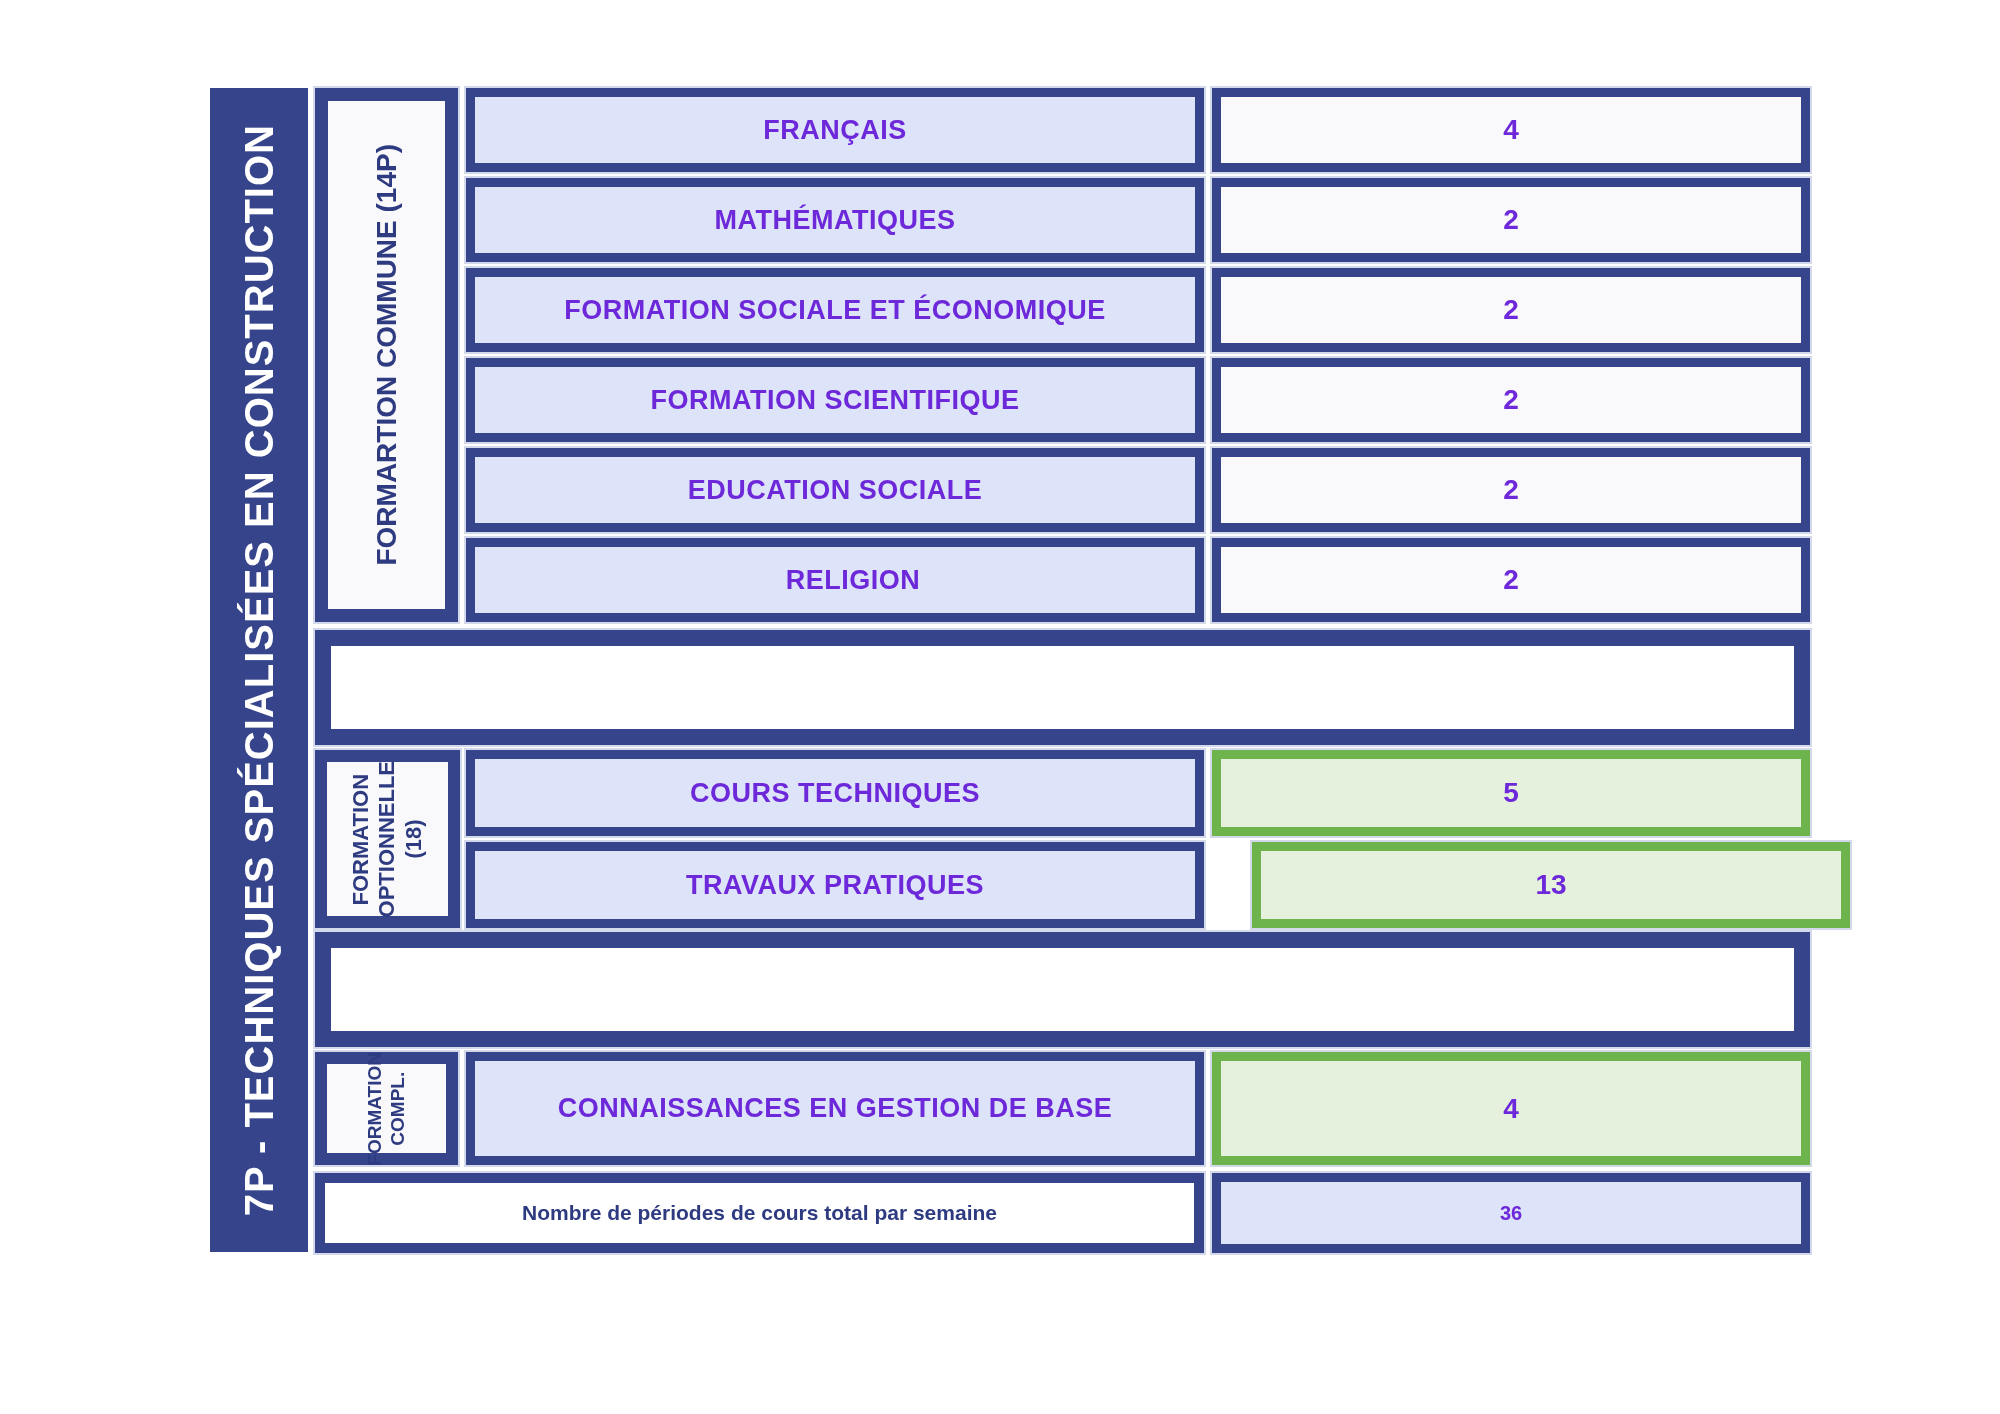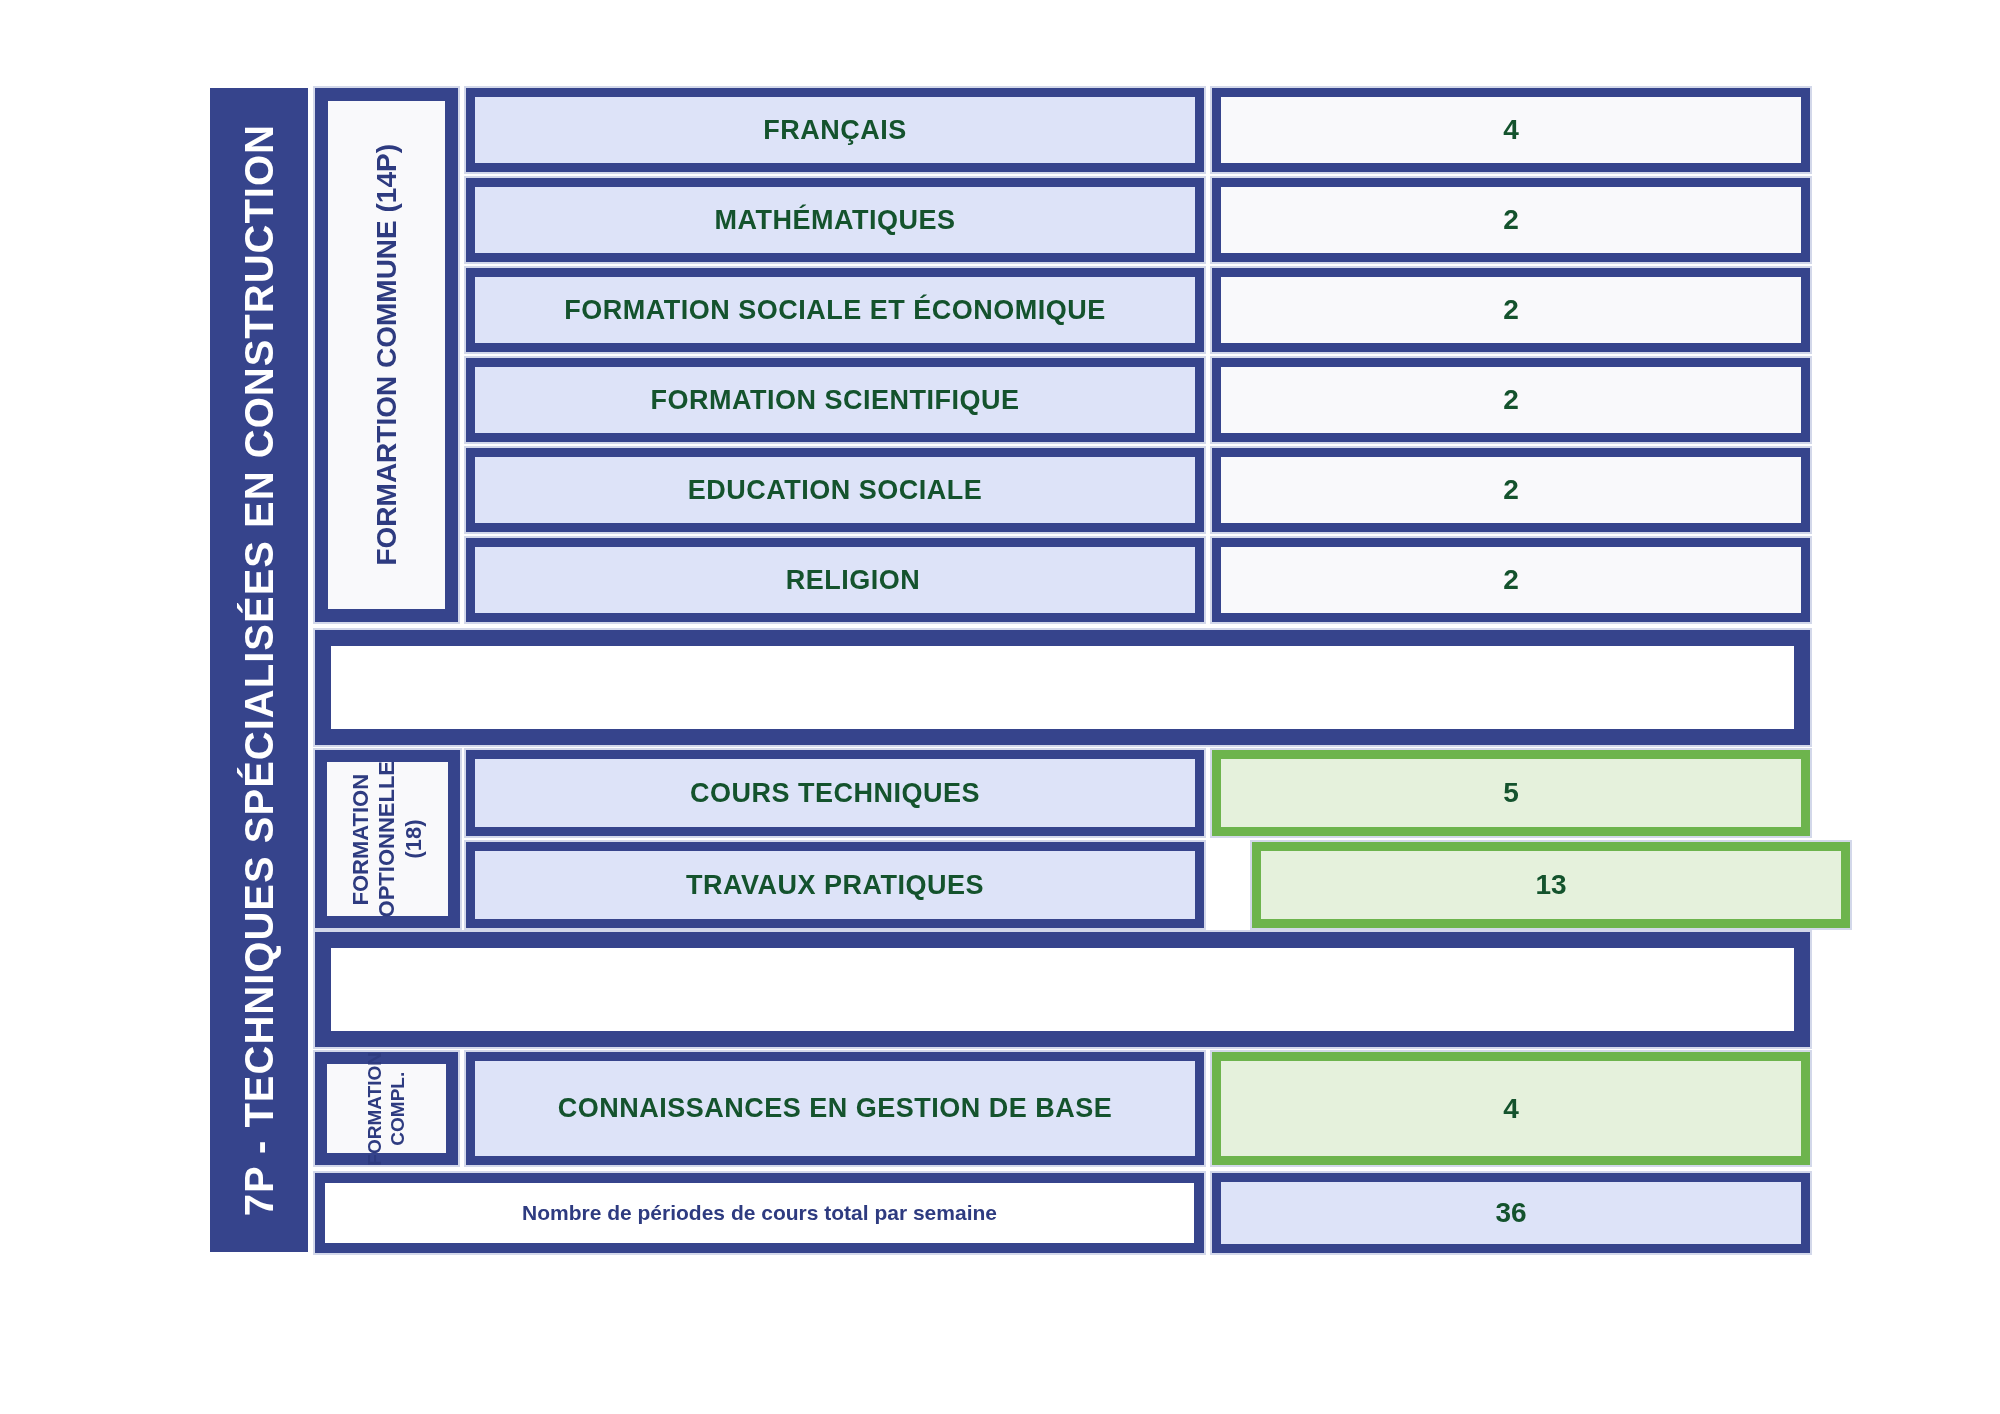--- a/index.html
+++ b/index.html
@@ -24,27 +24,27 @@
     font-size:40px;
     letter-spacing:1px;
     white-space:nowrap;
   }
   
   .cell{
     border:9px solid #36448c;
     box-shadow:0 0 0 2px #d3d8ea;
     display:flex;align-items:center;justify-content:center;
     text-align:center;
-    color:#14532d;
+    color:#6d28d9;
     font-weight:bold;
   }
   .course{background:#dde3f8;font-size:27px;letter-spacing:.5px;}
   .num{background:#f9f9fb;font-size:28px;}
   .num-green{background:#e5f1dc;border-color:#6db44d;font-size:28px;}
-  .num-lav{background:#dde3f8;font-size:28px;}
+  .num-lav{background:#dde3f8;font-size:20px;}
   .labelbox{
     background:#f9f9fb;
     border:13px solid #36448c;
     box-shadow:0 0 0 2px #d3d8ea;
     display:flex;align-items:center;justify-content:center;
     color:#2e3b80;font-weight:bold;
   }
   .labelbox .vtext{
     writing-mode:vertical-rl;
     transform:rotate(180deg);

